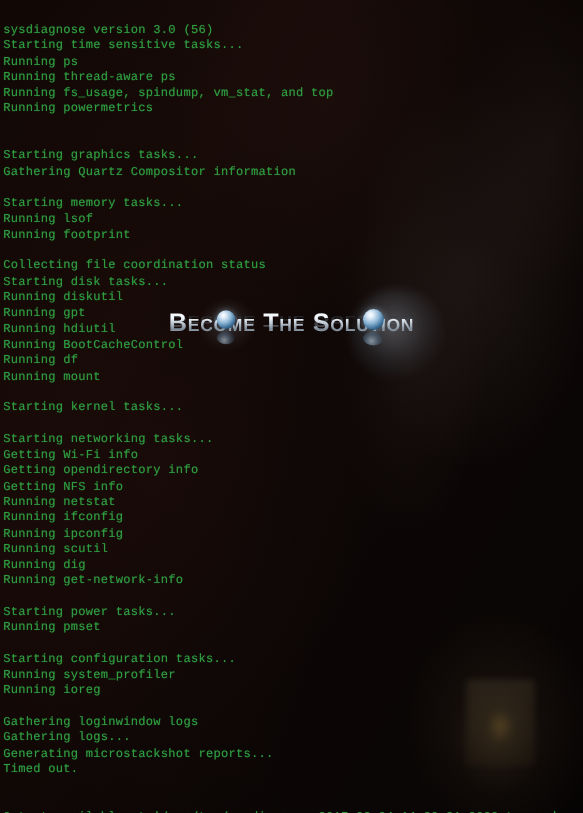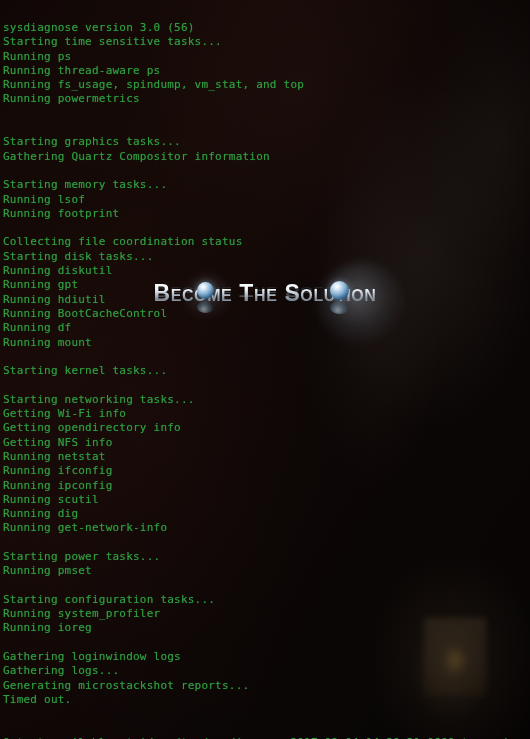--- a/index.html
+++ b/index.html
@@ -58,21 +58,21 @@
     padding: 10px 0 0 3px;
     box-sizing: border-box;
     font-family: "DejaVu Sans Mono", "Liberation Mono", monospace;
     font-size: 11px;
     line-height: 14.3px;
     letter-spacing: 0.22px;
     color: #2f9e41;
     white-space: pre;
     text-shadow: 0 0 1px rgba(47,158,65,0.55);
   }
-  .tline { min-height: 14.3px; }
+  .tline { min-height: 14.3px; font-family: Liberation Mono, monospace; }
   .tline.blank { color: transparent; }
 
   
   #watermark {
     position: absolute;
     left: 0;
     top: 270px;
     width: 530px;
     height: 52px;
     pointer-events: none;

